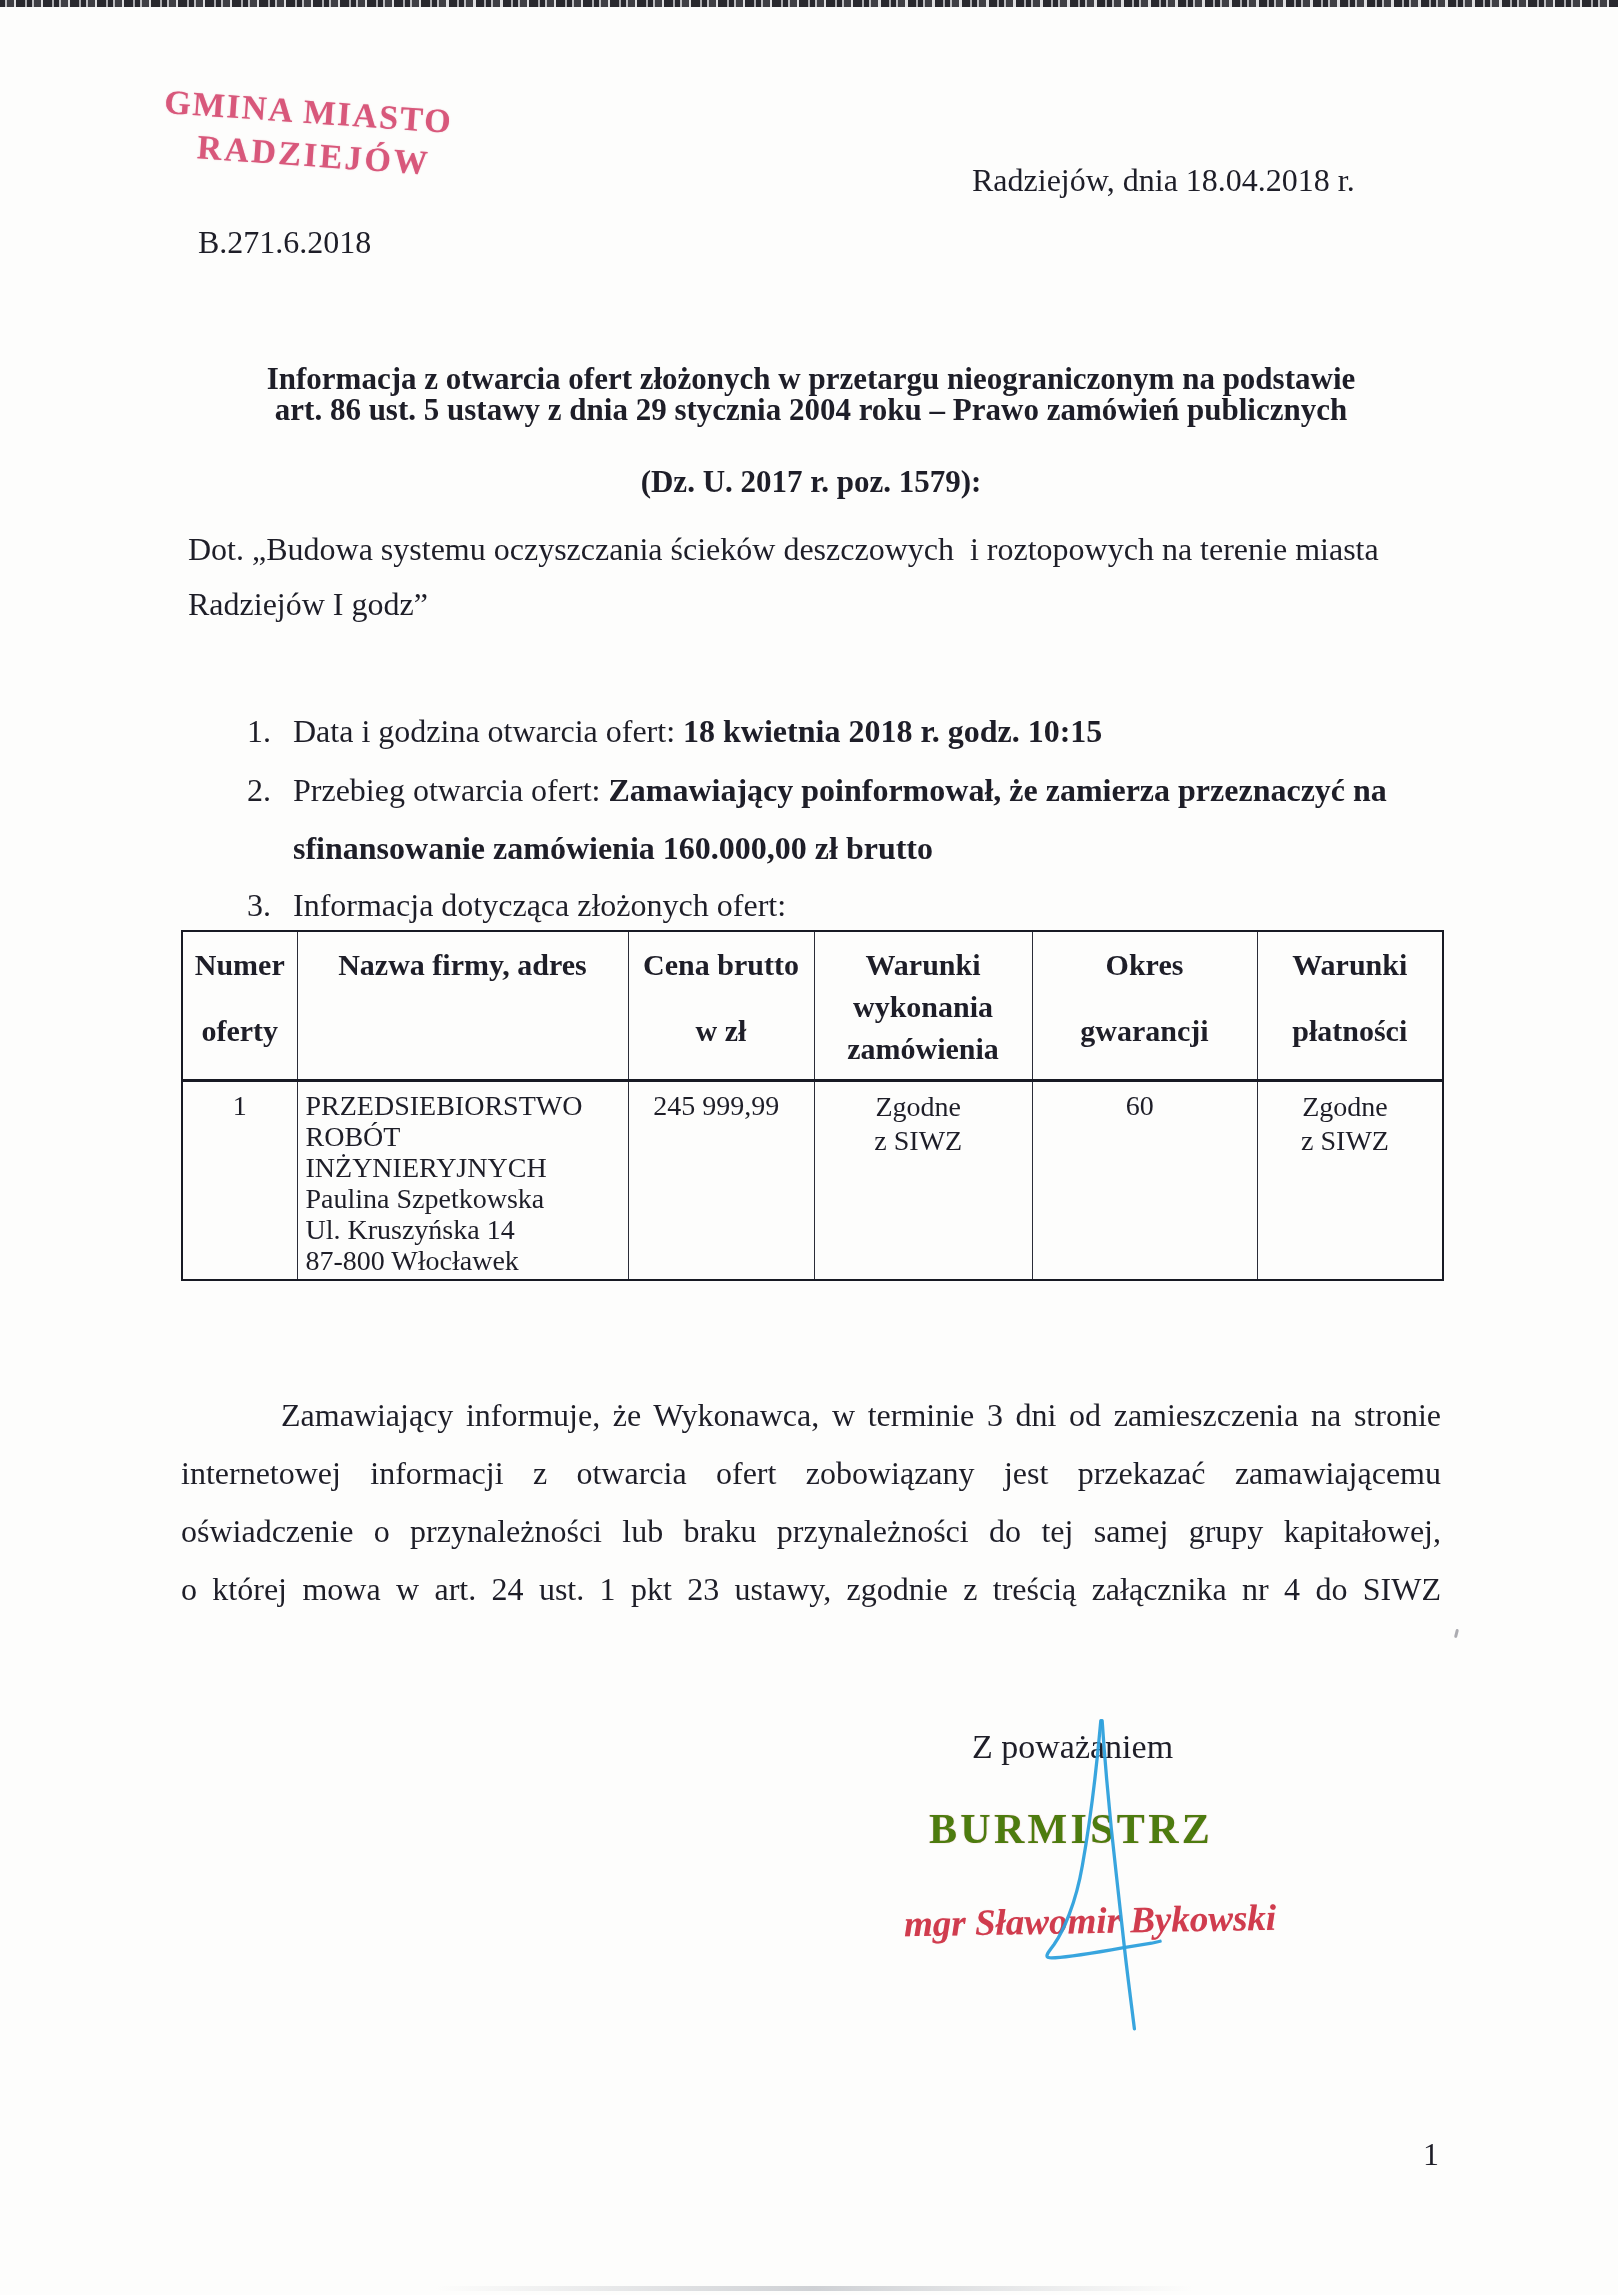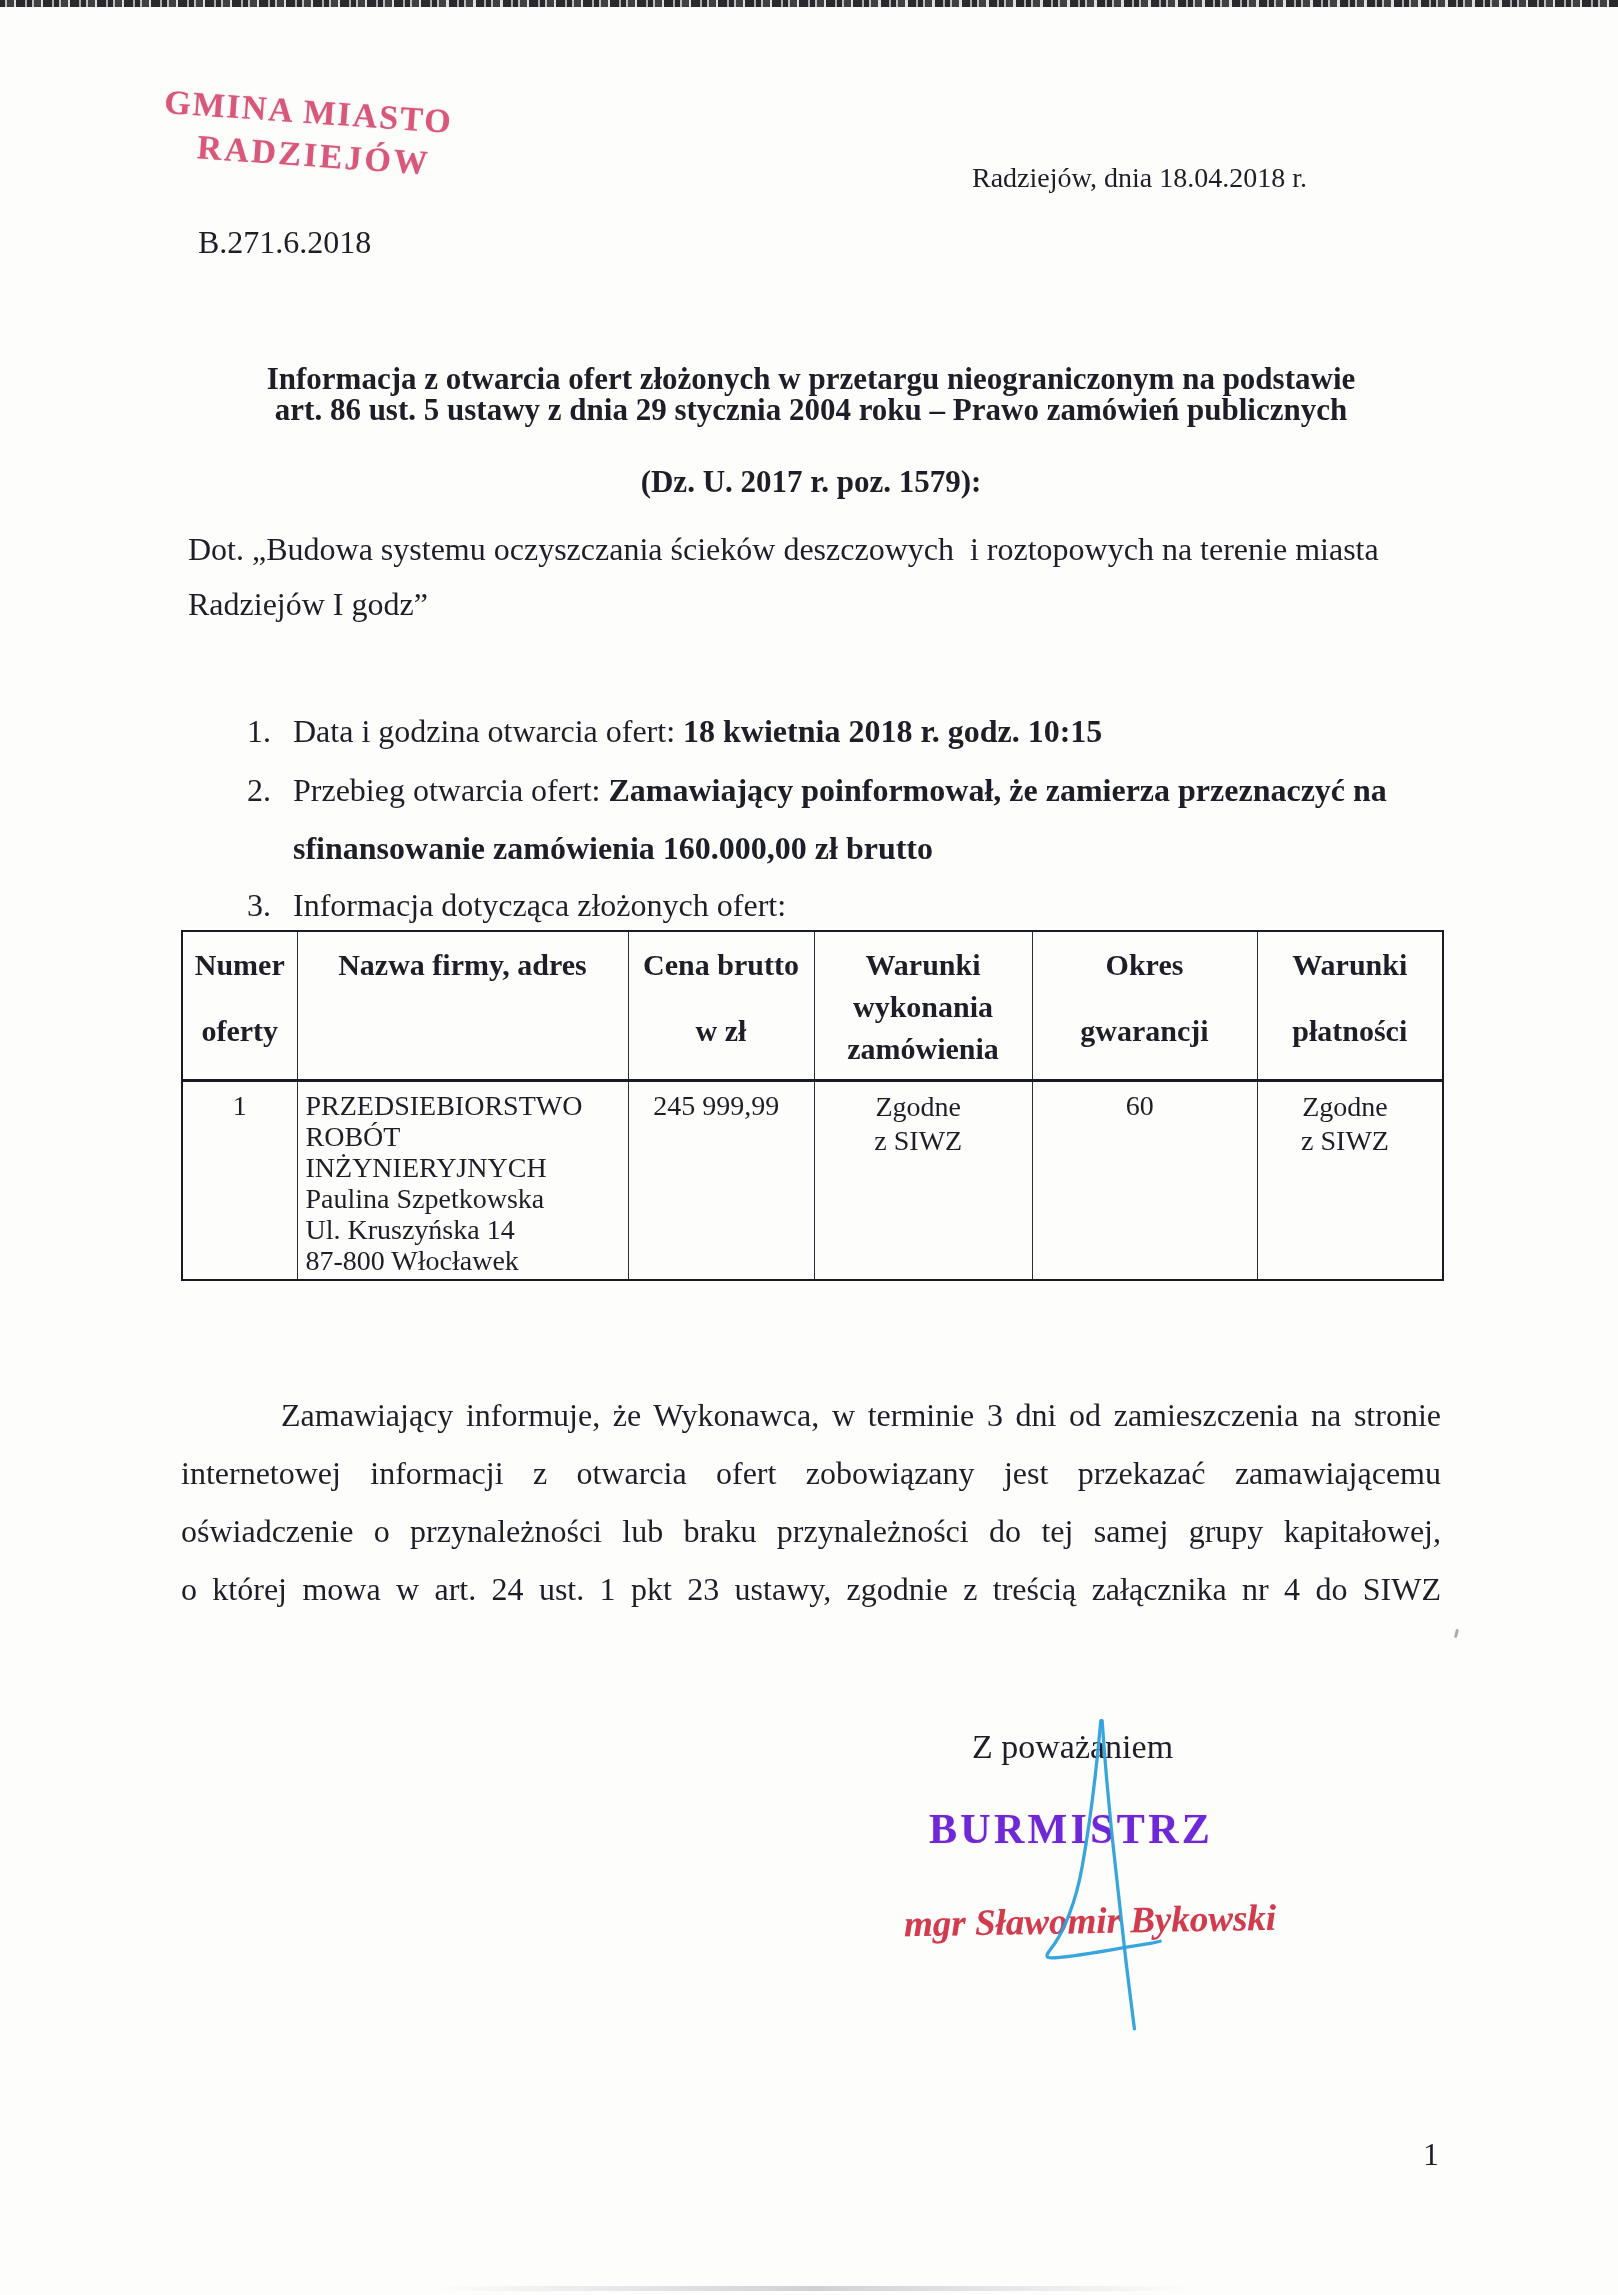--- a/index.html
+++ b/index.html
@@ -33,21 +33,21 @@
   
   .stamp-munic{
     position:absolute;left:166px;top:80px;
     transform:rotate(4deg);transform-origin:left top;
     color:#d8587b;font-weight:bold;font-size:34px;line-height:43px;
     letter-spacing:2px;
     text-shadow:0 0 1.3px rgba(216,88,123,.45);
   }
   .stamp-munic .l2{margin-left:36px;letter-spacing:2.6px;}
 
-  .date-line{left:972px;top:162px;font-size:28px;}
+  .date-line{left:972px;top:162px;font-size:32px;}
   .ref{left:198px;top:224px;font-size:32px;}
 
   .title-line{left:181px;width:1260px;text-align:center;font-weight:bold;font-size:31px;}
   .t1{top:361px;} .t2{top:392px;} .t3{top:464px;}
 
   .dot-line{left:188px;font-size:32px;white-space:pre;}
   .d1{top:531px;} .d2{top:586px;}
 
   .li-num{font-size:32px;}
   .li-text{font-size:32px;}
@@ -83,21 +83,21 @@
     position:absolute;left:181px;width:1260px;height:58px;line-height:58px;
     font-size:32px;white-space:normal;
     text-align:justify;text-align-last:justify;
   }
   .p1{top:1386px;text-indent:100px;} .p2{top:1444px;} .p3{top:1502px;} .p4{top:1560px;}
 
   
   .salutation{left:972px;top:1728px;font-size:34px;}
   .stamp-role{
     left:929px;top:1805px;font-size:42px;font-weight:bold;letter-spacing:3.3px;
-    color:#6d28d9;text-shadow:0 0 1.3px rgba(210,64,82,.4);
+    color:#4d7c0f;text-shadow:0 0 1.3px rgba(210,64,82,.4);
   }
   .stamp-name{
     left:904px;top:1899px;font-size:37px;font-style:italic;font-weight:bold;
     color:#d03c4e;transform:rotate(-1deg);
     text-shadow:0 0 0.7px rgba(208,60,78,.4);
   }
   .sig-svg{position:absolute;left:0;top:0;pointer-events:none;}
 
   .page-number{left:1423px;top:2136px;font-size:32px;}
 </style>

